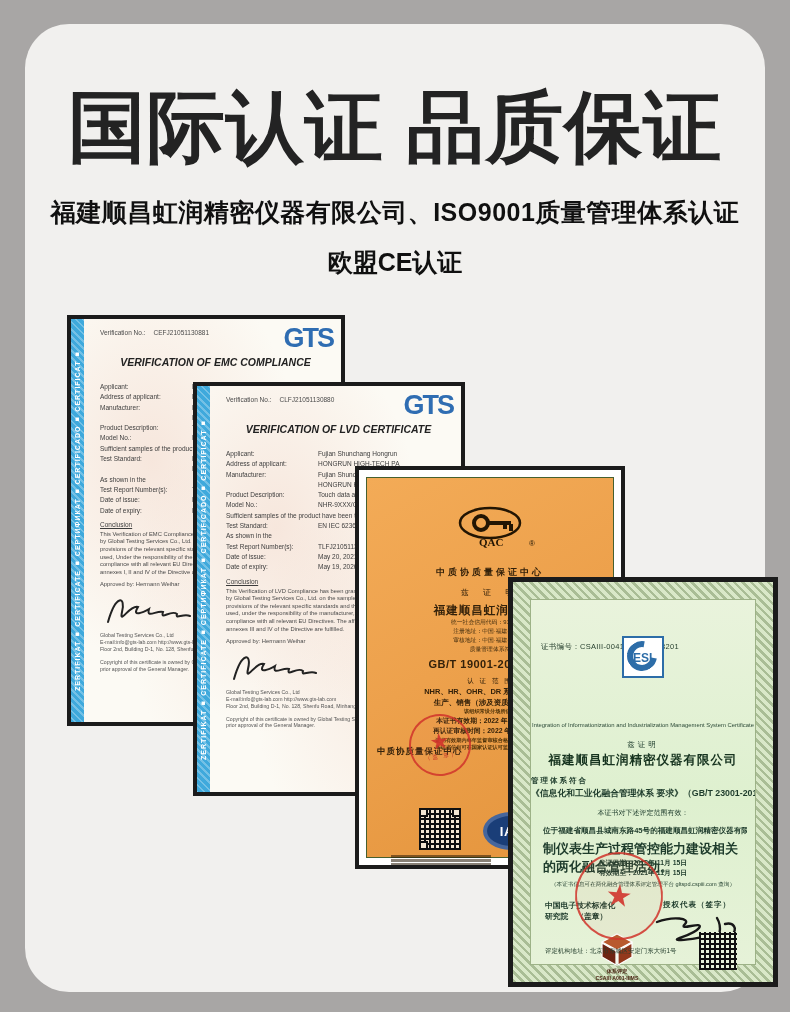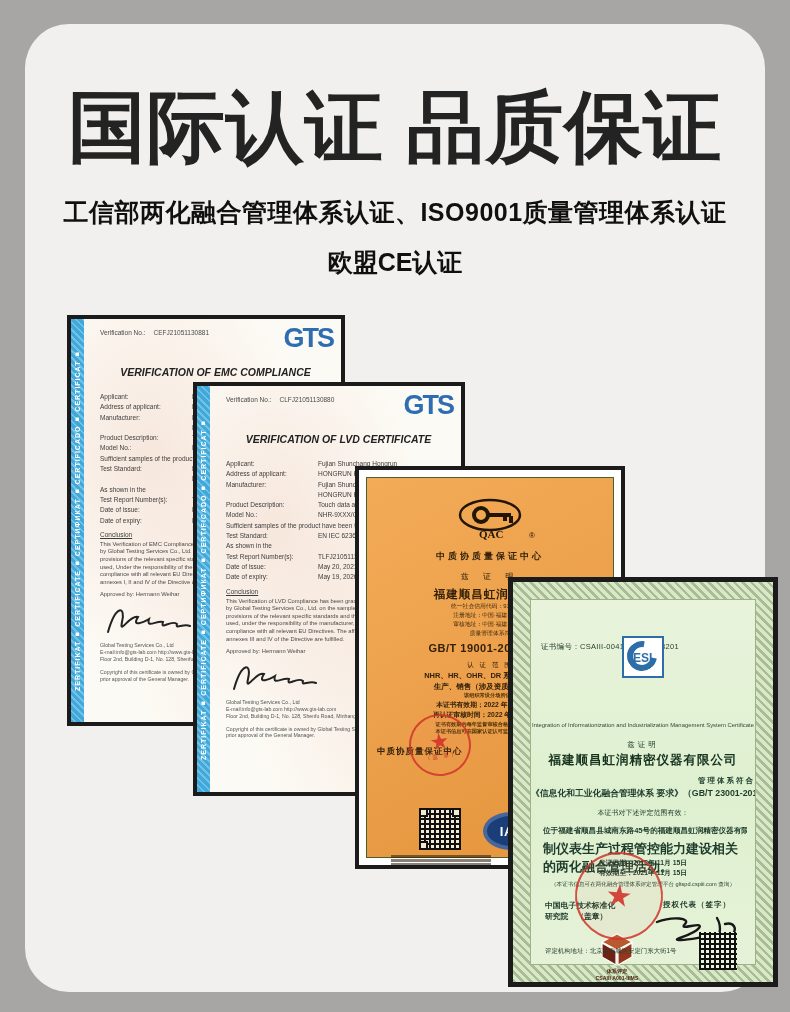--- a/index.html
+++ b/index.html
@@ -26,21 +26,21 @@
   .c2{left:168px;top:358px;width:272px;height:414px;z-index:2;}
   .strip{position:absolute;left:0;top:0;bottom:0;width:13px;overflow:hidden;
          background:repeating-linear-gradient(45deg,rgba(255,255,255,.28) 0 2px,transparent 2px 5px),#3fa9dc;
          color:#fff;font-size:7px;font-weight:700;letter-spacing:1px;
          writing-mode:vertical-rl;transform:rotate(180deg);text-align:center;line-height:13px;white-space:nowrap;}
   .gin{position:absolute;left:13px;top:0;right:0;bottom:0;padding:10px 10px 6px 16px;color:#3c3c3c;}
   .vrow{font-size:6.5px;color:#4a4a4a;}
   .vlab{margin-right:8px;}
   .gtslogo{position:absolute;top:4px;right:8px;font-size:27px;font-weight:800;color:#2f6db2;
            letter-spacing:-2px;font-family:"Liberation Sans", sans-serif;}
-  .gtitle{margin-top:30px;text-align:center;font-size:10.5px;font-weight:700;font-style:italic;color:#222;}
+  .gtitle{margin-top:20px;text-align:center;font-size:10.5px;font-weight:700;font-style:italic;color:#222;}
   .rows{margin-top:14px;}
   .row{display:flex;font-size:6.5px;line-height:10.3px;white-space:nowrap;overflow:hidden;}
   .rl{flex:0 0 92px;}
   .rv{flex:1 1 auto;overflow:hidden;}
   .concl{margin-top:5px;font-size:6.5px;text-decoration:underline;}
   .cpar{margin-top:3px;}
   .cl{font-size:5.8px;line-height:7.6px;color:#4a4a4a;white-space:nowrap;overflow:hidden;}
   .appr{margin-top:5px;font-size:5.8px;color:#4a4a4a;}
   .sig{display:block;margin:1px 0 0 2px;}
   .cemark{position:absolute;font-size:26px;font-weight:500;letter-spacing:5px;color:#2b2b2b;}
@@ -48,21 +48,21 @@
   .gfoot{margin-top:2px;}
   .gf{font-size:5.2px;line-height:6.8px;color:#555;white-space:nowrap;overflow:hidden;}
   .gcopy{margin-top:6px;}
 
   
   .qms{position:absolute;left:330px;top:442px;width:270px;height:403px;z-index:3;
        border:4px solid #1b1b1b;background:#fff;padding:7px;}
   .qin{width:100%;height:100%;border:1px solid #46602f;position:relative;
        background:linear-gradient(150deg,#f3ab57 0%,#eda14c 45%,#e4943c 100%);
        text-align:center;color:#33210a;padding-top:12px;}
-  .qac{position:relative;width:86px;height:44px;margin:8px auto;}
+  .qac{position:relative;width:86px;height:44px;margin:16px auto;}
   .qac svg{display:block;margin:0 auto;}
   .qacreg{position:absolute;right:-2px;bottom:2px;font-size:8px;color:#1e1505;}
   .qorg{margin-top:3px;font-size:9px;font-weight:700;letter-spacing:3px;}
   .qtitle{margin-top:4px;font-size:16.5px;font-weight:700;letter-spacing:2px;color:#271806;
           font-family:"Liberation Serif", serif;}
   .qattest{margin-top:8px;font-size:8px;letter-spacing:6px;}
   .qcompany{margin-top:5px;font-size:11.5px;font-weight:700;letter-spacing:1px;white-space:nowrap;overflow:hidden;
             font-family:"Liberation Serif", serif;}
   .qsmall{font-size:5.8px;line-height:9px;color:#3d2a0e;white-space:nowrap;overflow:hidden;}
   .qstd{margin-top:4px;font-size:11px;font-weight:700;letter-spacing:.5px;}
@@ -106,21 +106,21 @@
         background:#fff;border:2px solid #2d6da8;}
   .cesi .ring{position:absolute;left:3px;top:3px;width:30px;height:30px;border-radius:50%;
         border:6px solid #2d6da8;border-right-color:transparent;transform:rotate(-35deg);}
   .cesi .esi{position:absolute;left:9px;top:13px;font-size:12px;font-weight:800;color:#2d6da8;letter-spacing:0;}
   .ititle{position:absolute;left:0;top:96px;width:100%;text-align:center;font-size:17px;font-weight:800;
           color:#1c4434;letter-spacing:1px;font-family:"Liberation Serif", serif;}
   .isub{position:absolute;left:0;top:122px;width:100%;text-align:center;font-size:5.9px;color:#2c4a38;white-space:nowrap;overflow:hidden;}
   .iattest{position:absolute;left:0;top:140px;width:100%;text-align:center;font-size:7.5px;letter-spacing:3px;}
   .icompany{position:absolute;left:0;top:152px;width:100%;text-align:center;font-size:12.5px;font-weight:800;
             letter-spacing:1px;color:#16331f;font-family:"Liberation Serif", serif;}
-  .iconform{position:absolute;left:0;top:176px;width:100%;text-align:right;font-size:7.5px;font-weight:700;letter-spacing:2px;}
+  .iconform{position:absolute;left:0;top:176px;width:100%;text-align:left;font-size:7.5px;font-weight:700;letter-spacing:2px;}
   .istd{position:absolute;left:0;top:188px;width:100%;text-align:center;font-size:8.8px;font-weight:800;white-space:nowrap;overflow:hidden;}
   .iscopeintro{position:absolute;left:0;top:208px;width:100%;text-align:center;font-size:7px;}
   .iscope1{position:absolute;left:12px;right:8px;top:226px;font-size:7.6px;font-weight:700;white-space:nowrap;overflow:hidden;}
   .iscope2{position:absolute;left:12px;right:8px;top:240px;font-size:13px;font-weight:700;}
   .idate1{position:absolute;left:0;top:258px;width:100%;text-align:center;font-size:6.8px;font-weight:700;}
   .idate2{position:absolute;left:0;top:268px;width:100%;text-align:center;font-size:6.8px;font-weight:700;}
   .iquery{position:absolute;left:0;top:281px;width:100%;text-align:center;font-size:5.6px;white-space:nowrap;overflow:hidden;}
   .iseal{left:44px;top:252px;width:88px;height:88px;transform:rotate(6deg);z-index:2;}
   .iseal .star{font-size:30px;}
   .iissuer{position:absolute;left:14px;top:300px;font-size:7.8px;font-weight:700;line-height:11px;z-index:1;}
@@ -133,21 +133,21 @@
                   repeating-linear-gradient(90deg,#111 0 2px,#e9f3dc 2px 5px);}
   .ifooter{position:absolute;left:14px;bottom:8px;font-size:6.4px;color:#27402f;}
 </style>
 </head>
 <body>
 
 <div class="page">
   <div class="card">
 
     <h1 class="title">国际认证 品质保证</h1>
-    <div class="sub s1">工信部两化融合管理体系认证、ISO9001质量管理体系认证</div>
+    <div class="sub s1">福建顺昌虹润精密仪器有限公司、ISO9001质量管理体系认证</div>
     <div class="sub s2">欧盟CE认证</div>
 
     <section class="gts c1">
       <div class="strip">ZERTIFIKAT ■ CERTIFICATE ■ СЕРТИФИКАТ ■ CERTIFICADO ■ CERTIFICAT ■</div>
       <div class="gin">
         <div class="vrow">
           <span class="vlab">Verification No.:</span><span class="vval">CEFJ21051130881</span>
         </div>
         <div class="gtslogo">GTS</div>
         <div class="gtitle">VERIFICATION OF EMC COMPLIANCE</div>

